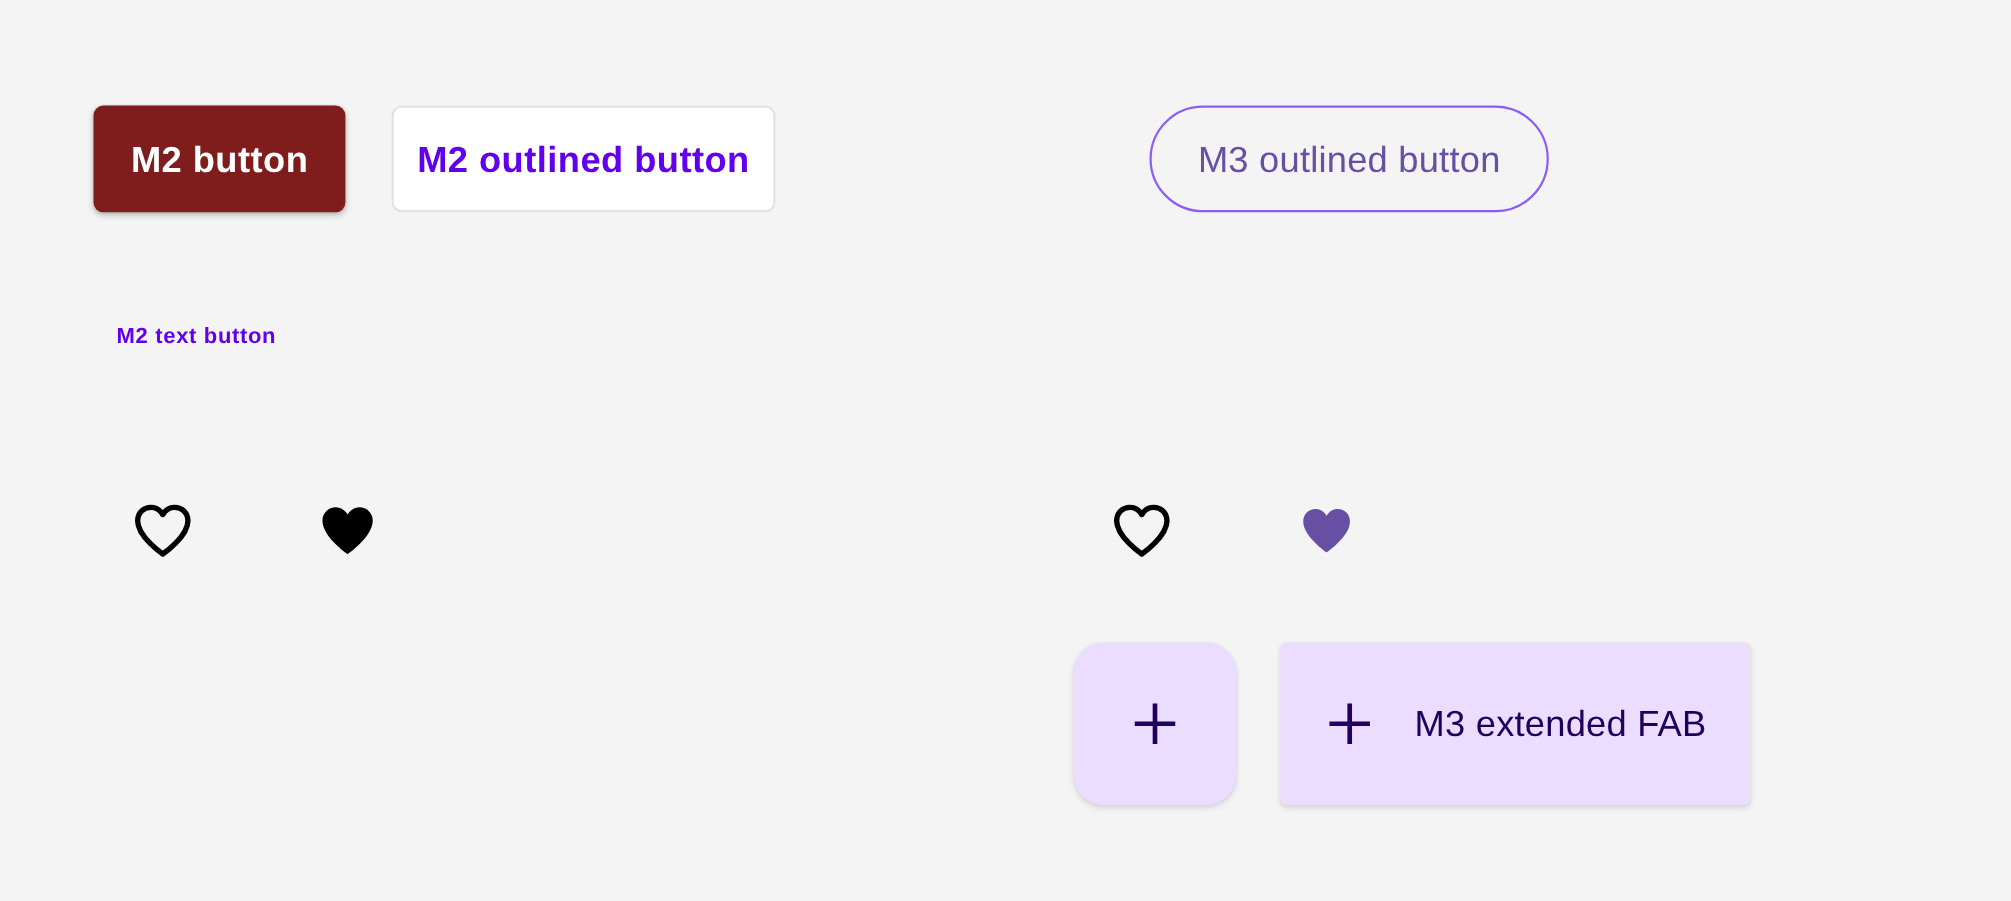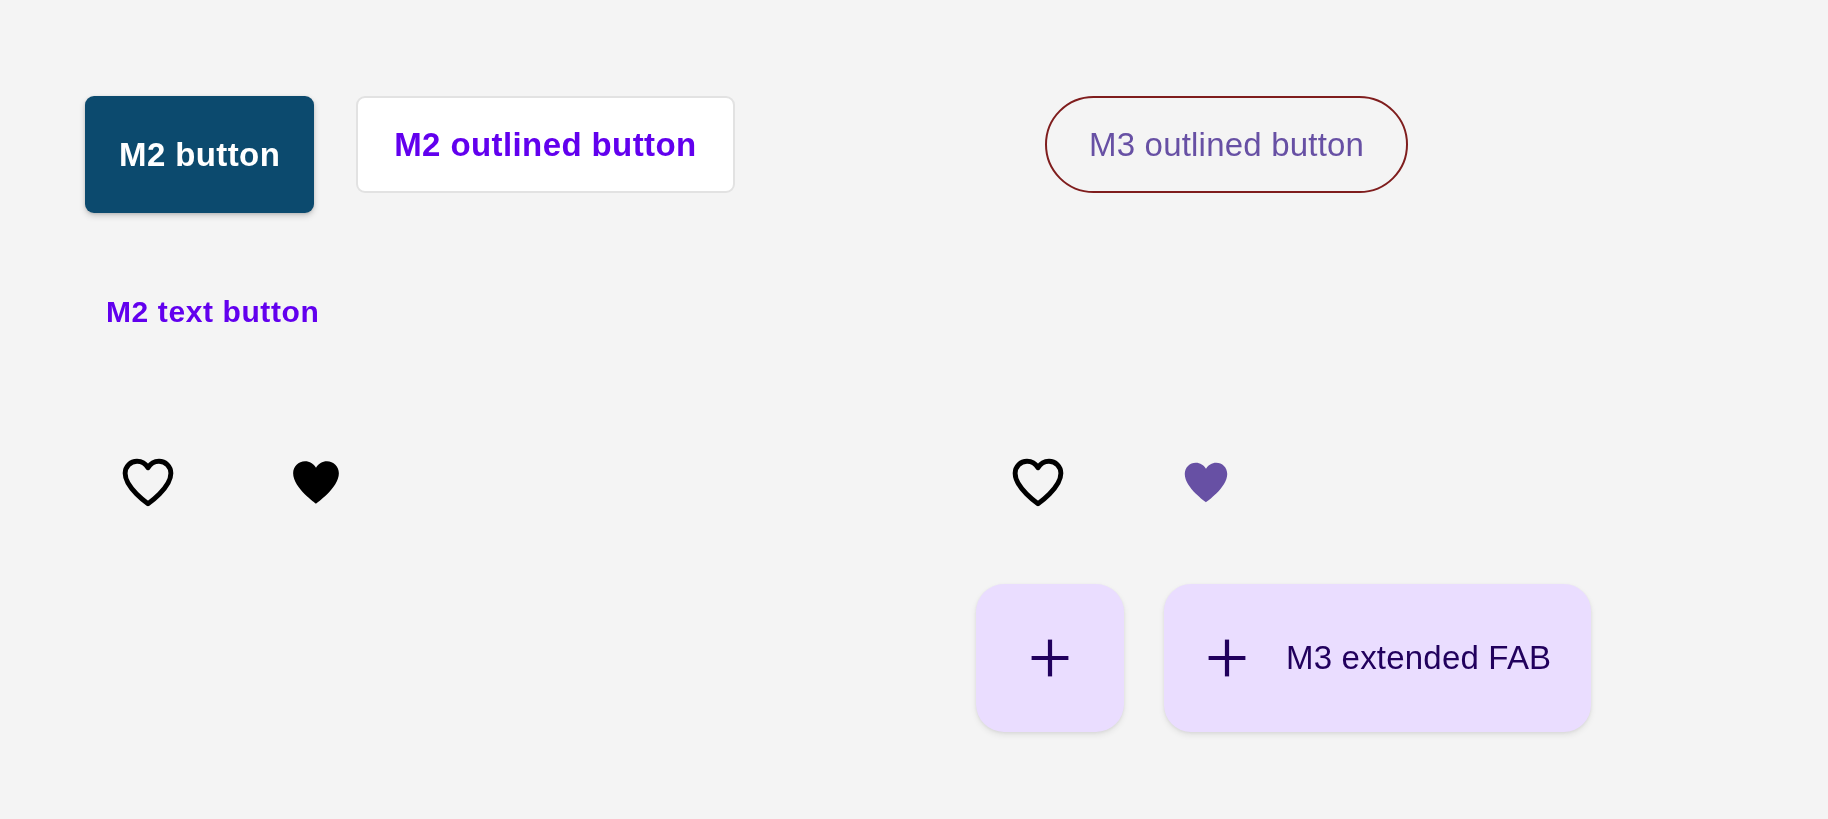--- a/index.html
+++ b/index.html
@@ -43,35 +43,35 @@
     justify-content: center;
     box-sizing: border-box;
     white-space: nowrap;
     cursor: pointer;
     border: none;
     font-family: "Liberation Sans", sans-serif;
   }
 
   
   .btn-m2-filled {
-    height: 117px;
+    height: 97px;
     padding: 0 34px;
     border-radius: 9px;
-    background: #0c4a6e;
+    background: #7f1d1d;
     color: #ffffff;
     font-size: 33px;
     font-weight: bold;
     letter-spacing: 0.4px;
     box-shadow: 0 3px 6px rgba(0,0,0,0.17), 0 1px 3px rgba(0,0,0,0.12);
   }
 
   
   .btn-m2-outlined {
     height: 97px;
-    padding: 0 36px;
+    padding: 0 21px;
     margin-left: 42px;
     border-radius: 9px;
     background: #ffffff;
     color: #6200ee;
     font-size: 33px;
     font-weight: bold;
     letter-spacing: 0.4px;
     border: 2px solid #e2e2e2;
   }
 
@@ -90,29 +90,29 @@
   
   .btn-m3-outlined {
     height: 97px;
     padding: 0 42px;
     margin-left: 46px;
     border-radius: 49px;
     background: transparent;
     color: #6750a4;
     font-size: 33px;
     letter-spacing: 0.2px;
-    border: 2px solid #7f1d1d;
+    border: 2px solid #8b5cf6;
   }
 
   
   .row-text-button {
     position: absolute;
     top: 295px;
     left: 106px;
-    font-size: 30px;
+    font-size: 20px;
     font-weight: bold;
     letter-spacing: 0.6px;
     cursor: pointer;
   }
   .txt-m2 { color: #6200ee; }
   .row-text-button.m3pos { left: 1005px; }
   .txt-m3 { color: #6750a4; font-weight: normal; letter-spacing: 0.2px; font-size: 31px; }
 
   
   .row-hearts {
@@ -172,21 +172,21 @@
     width: 148px;
     height: 148px;
     border-radius: 28px;
     background: #eaddff;
     box-shadow: 0 3px 6px rgba(0,0,0,0.08), 0 1px 3px rgba(0,0,0,0.06);
   }
   .fab-m3-extended {
     height: 148px;
     padding: 0 40px;
     margin-left: 40px;
-    border-radius: 27px;
+    border-radius: 6px;
     background: #eaddff;
     box-shadow: 0 3px 6px rgba(0,0,0,0.08), 0 1px 3px rgba(0,0,0,0.06);
   }
 
   .fab-label {
     font-size: 33px;
     letter-spacing: 0.2px;
     white-space: nowrap;
   }
   .fab-m2-extended .fab-label { color: #000000; margin-left: 36px; }

